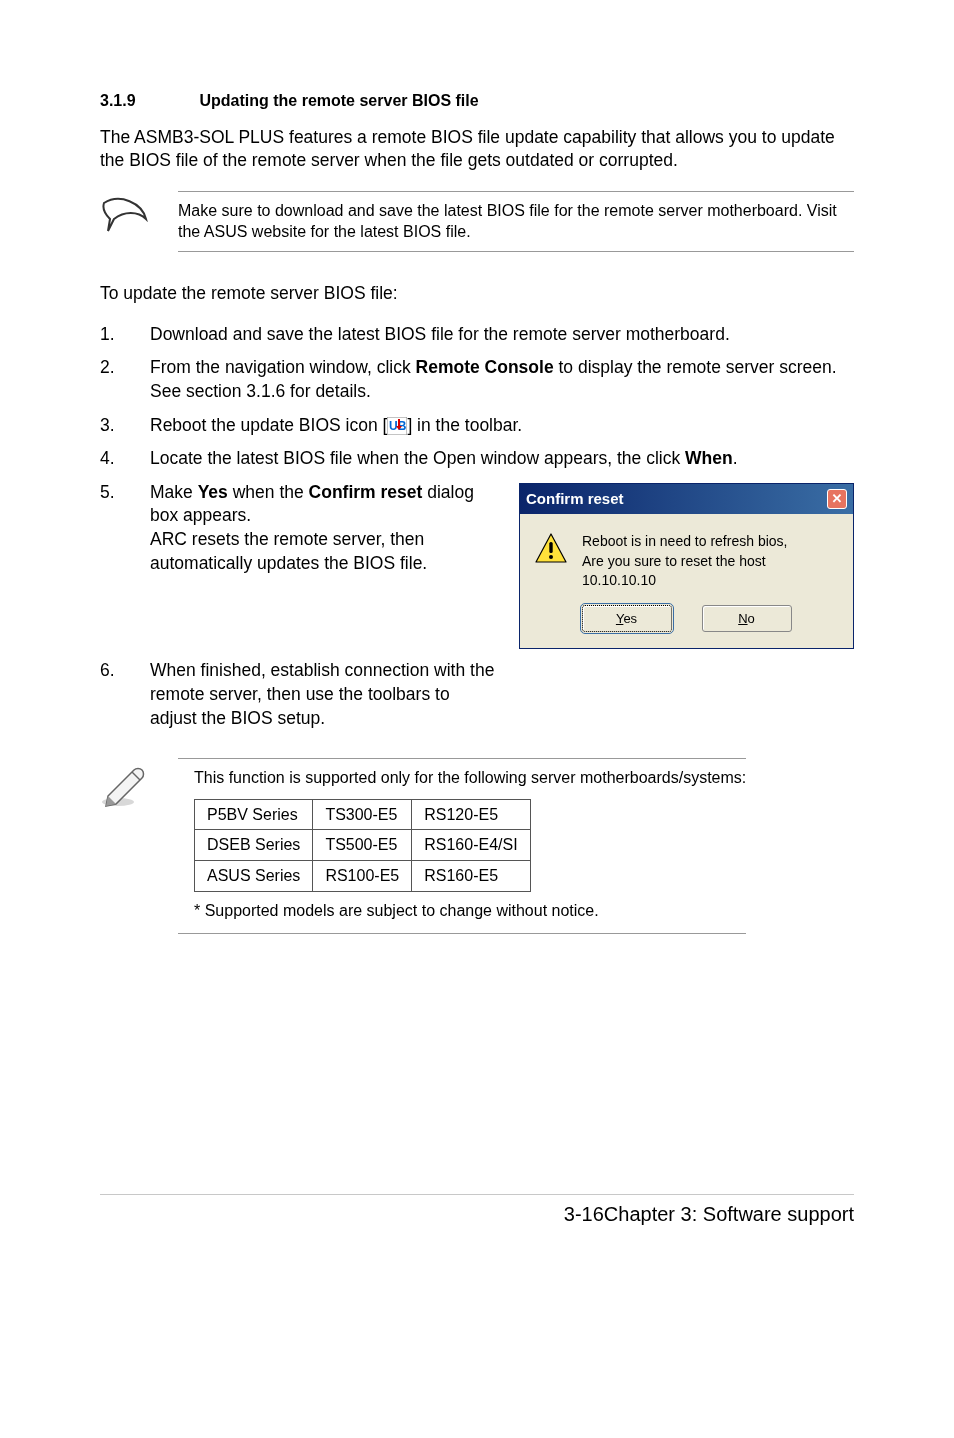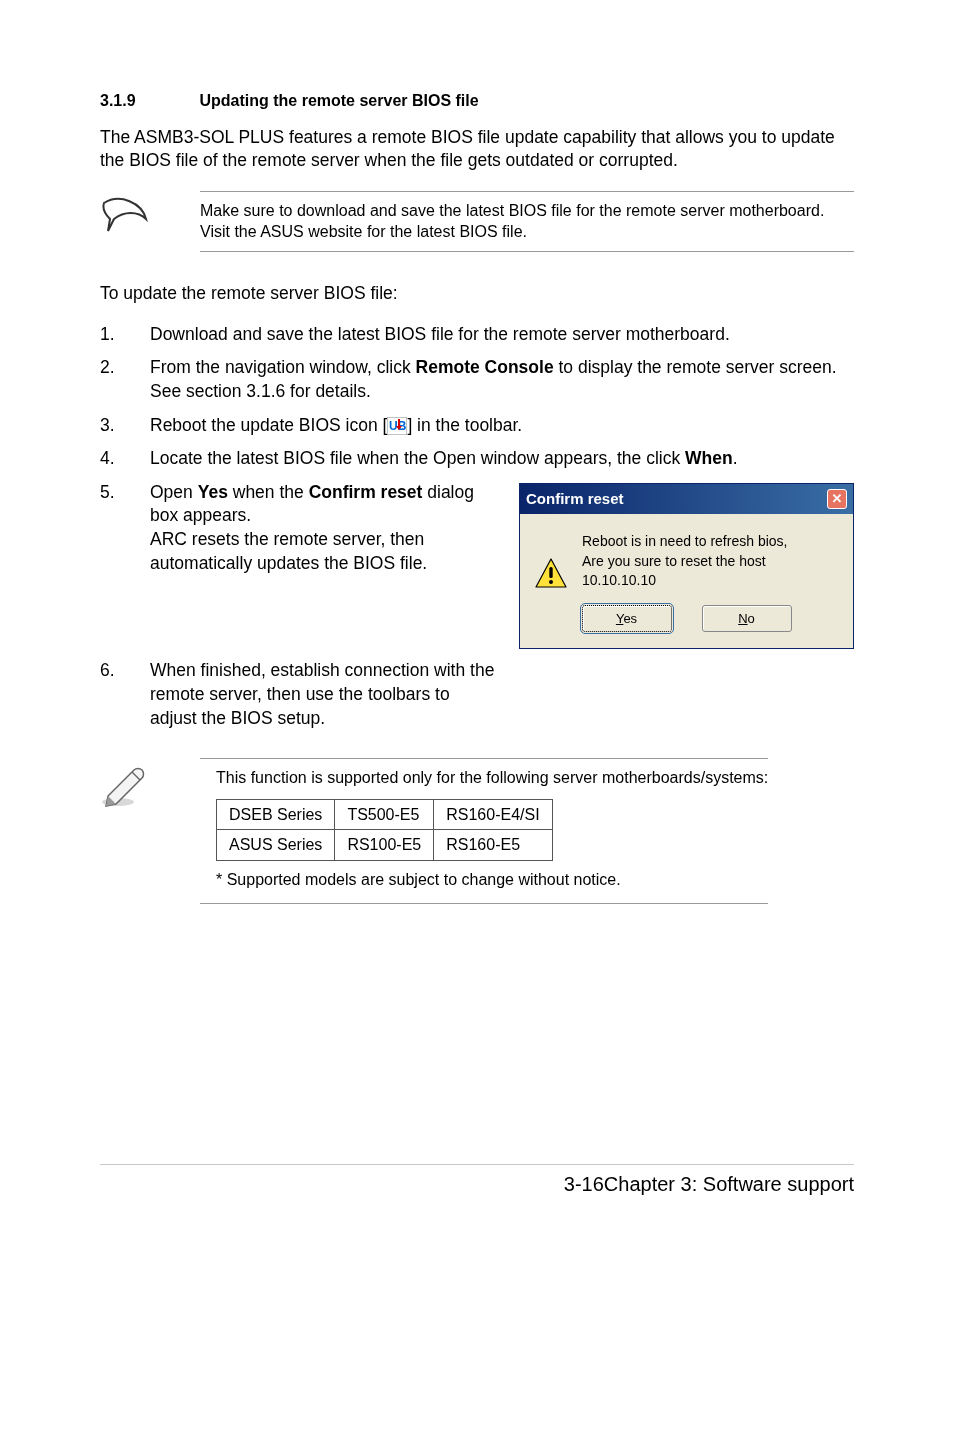--- a/index.html
+++ b/index.html
@@ -16,21 +16,21 @@
   h2 {
     font-size: 16px;
     font-weight: bold;
     margin-bottom: 14px;
   }
   h2 .secnum { display: inline-block; width: 95px; }
   .intro { margin-bottom: 18px; }
   .note-row {
     display: flex;
     align-items: flex-start;
-    gap: 45px;
+    gap: 23px;
     margin-bottom: 30px;
   }
   .note-icon-col { width: 55px; flex: 0 0 55px; padding-top: 6px; }
   .note-body {
     flex: 1;
     border-top: 1px solid #999;
     border-bottom: 1px solid #999;
     padding: 8px 0;
     font-size: 16px;
     line-height: 1.35;
@@ -80,21 +80,21 @@
     background: #e77460;
     border: 1px solid #fff;
     border-radius: 3px;
     display: flex; align-items: center; justify-content: center;
     color: #fff; font-weight: bold; font-size: 13px;
     line-height: 1;
   }
   .dlg-body {
     padding: 18px 14px 8px 14px;
     display: flex;
-    align-items: flex-end;
+    align-items: flex-start;
     gap: 14px;
   }
   .dlg-warn {
     width: 34px; height: 34px; flex: 0 0 34px;
   }
   .dlg-msg { line-height: 1.4; font-size: 14px; }
   .dlg-buttons {
     display: flex;
     justify-content: center;
     gap: 30px;
@@ -179,21 +179,21 @@
         <path d="M9 9 L15 9 L12 13 Z" fill="#d60000"></path>
       </svg><span>] in the toolbar.</span>
   </li>
   <li>
     <span>Locate the latest BIOS file when the Open window appears, the click </span><b>When</b><span>.</span>
   </li>
   <li>
     <div class="two-col">
       <div class="txt">
         <div>
-          <span>Open </span><b>Yes</b><span> when the </span><b>Confirm reset</b><span> dialog box appears.</span>
+          <span>Make </span><b>Yes</b><span> when the </span><b>Confirm reset</b><span> dialog box appears.</span>
         </div>
         <div class="subpara">ARC resets the remote server, then automatically updates the BIOS file.</div>
       </div>
       <div class="img">
         <div class="dlg">
           <div class="dlg-title">
             <span>Confirm reset</span>
             <span class="dlg-close">✕</span>
           </div>
           <div class="dlg-body">
@@ -232,20 +232,25 @@
       <ellipse cx="18" cy="38" rx="16" ry="4" fill="#d8d8d8"></ellipse>
       <path d="M8 32 L34 6 C 36 4 40 4 42 6 C 44 8 44 12 42 14 L16 40 L6 42 Z" fill="#f4f4f4" stroke="#666" stroke-width="1.5"></path>
       <path d="M32 8 L40 16" stroke="#666" stroke-width="1.5"></path>
       <path d="M8 32 L16 40 L6 42 Z" fill="#999"></path>
     </svg>
   </div>
   <div class="support-block">
     <div>This function is supported only for the following server motherboards/systems:</div>
     <table class="tbl">
       <tbody>
+          <tr>
+        <td>P5BV Series</td>
+        <td>TS300-E5</td>
+        <td>RS120-E5</td>
+      </tr>
       <tr>
         <td>DSEB Series</td>
         <td>TS500-E5</td>
         <td>RS160-E4/SI</td>
       </tr>
       <tr>
         <td>ASUS Series</td>
         <td>RS100-E5</td>
         <td>RS160-E5</td>
       </tr>

